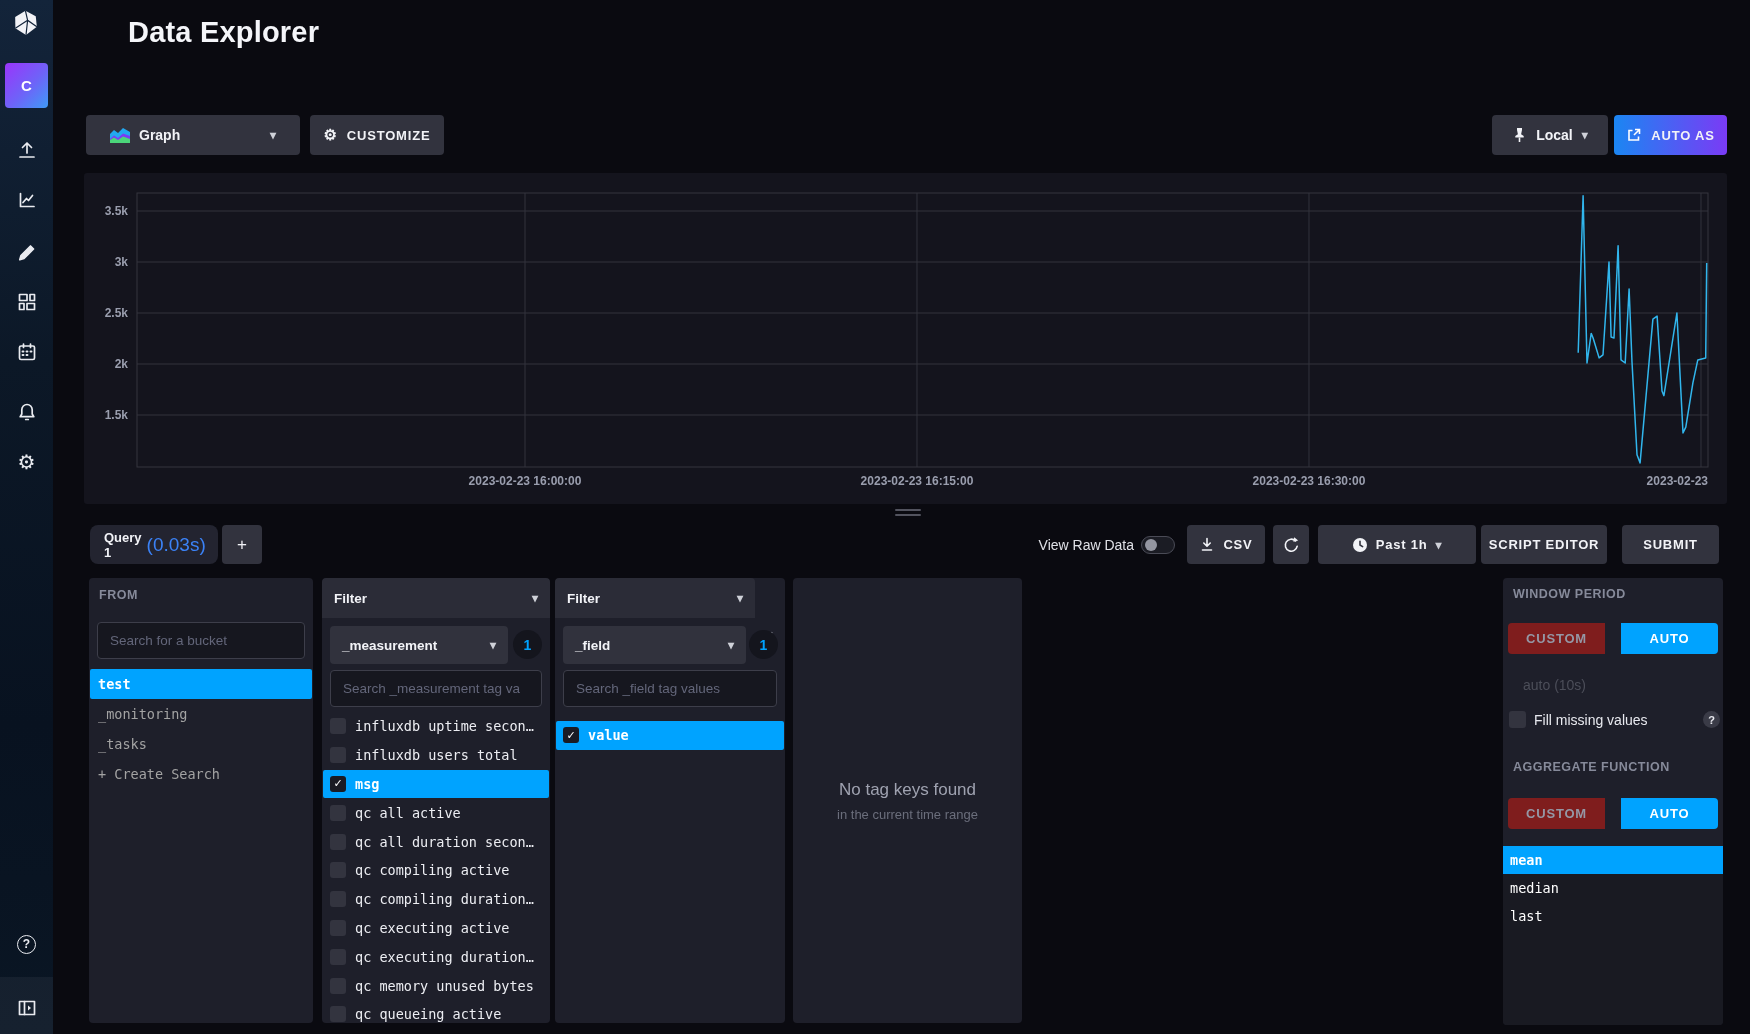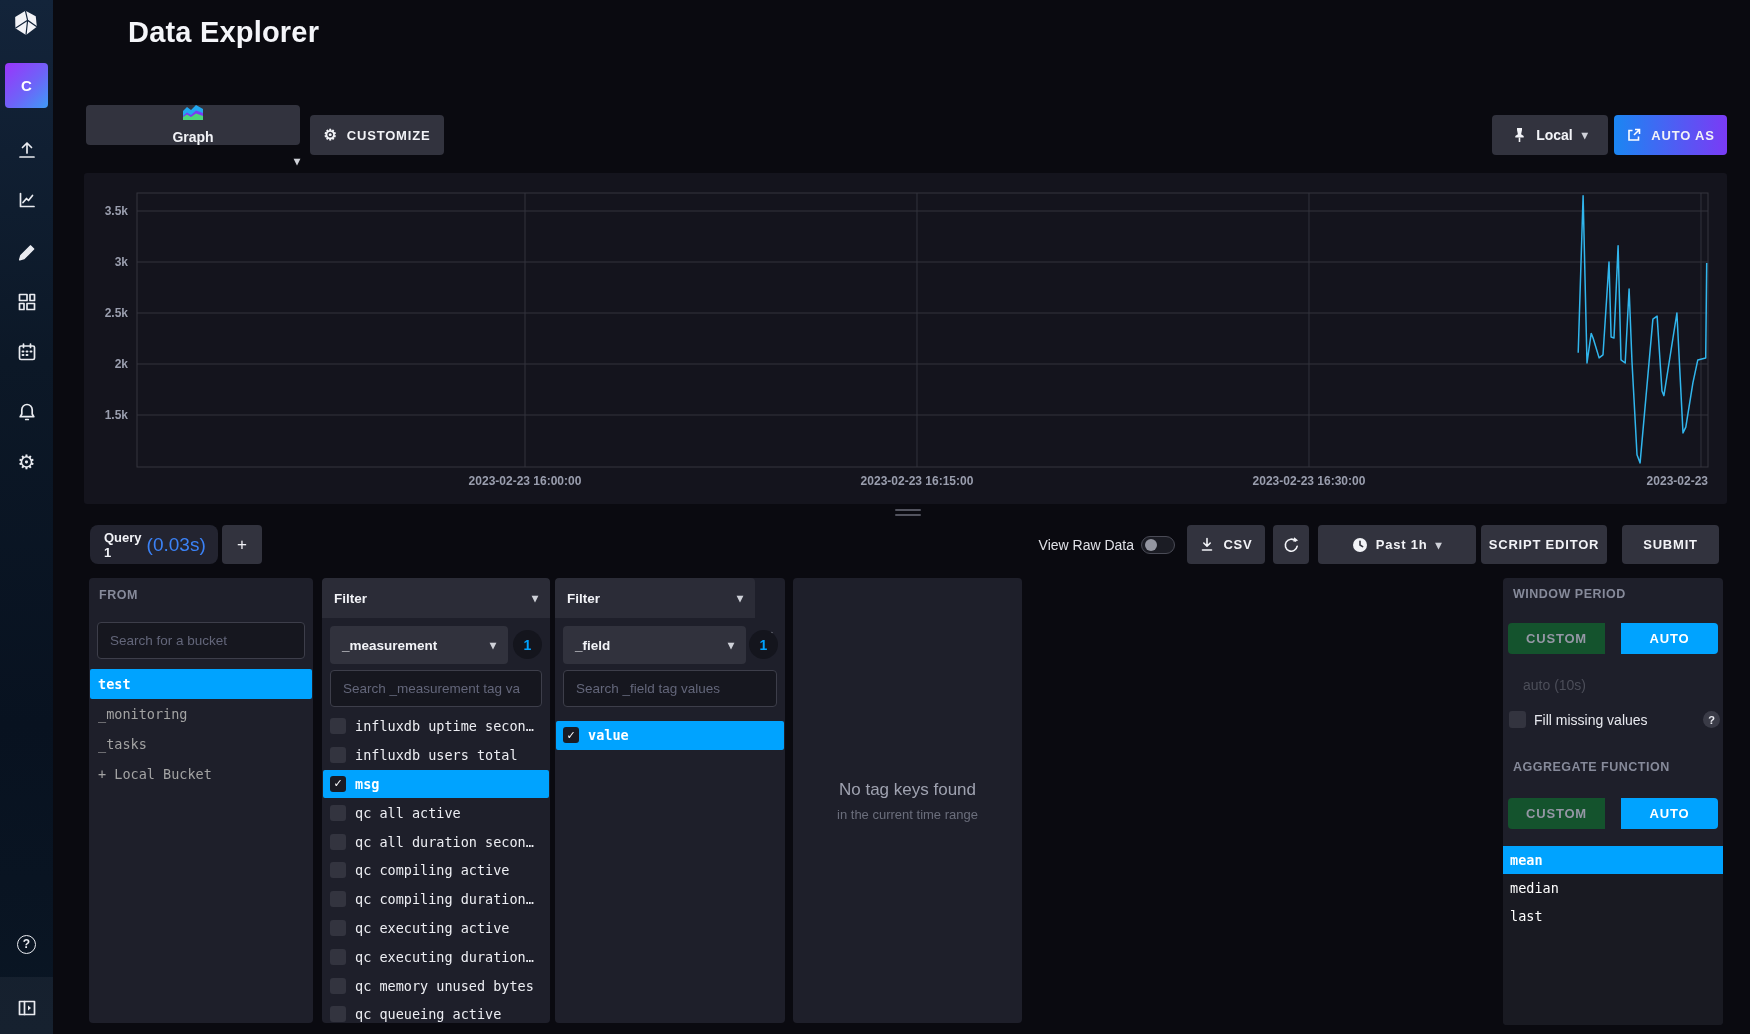--- a/index.html
+++ b/index.html
@@ -21,21 +21,21 @@
   .help-circle { width:19px; height:19px; border:1.6px solid #E9EBF0; border-radius:50%; color:#E9EBF0;
                  font-size:12px; font-weight:bold; display:flex; align-items:center; justify-content:center; }
 
   
   .page-title { position:absolute; left:88px; top:16px; color:#F4F5F9; font-size:29px; font-weight:bold; letter-spacing:.2px;margin-left:40px; }
   .btn { position:absolute; height:40px; border-radius:4px; background:#32333E; color:#F2F3F7;
          display:flex; align-items:center; justify-content:center; gap:9px;
          font-size:13px; font-weight:bold; letter-spacing:.8px; cursor:pointer; }
   .btn svg { flex:0 0 auto; }
   .caret { color:#CFD1D8; font-size:12px; }
-  .graph-dd { left:86px; top:105px; width:214px; justify-content:flex-start; padding:0 0; letter-spacing:0; font-size:14px;flex-direction:column; }
+  .graph-dd { left:86px; top:115px; width:214px; justify-content:flex-start; padding:0 24px; letter-spacing:0; font-size:14px; }
   .graph-dd .caret { margin-left:auto; }
   .customize-btn { left:310px; top:115px; width:134px; }
   .customize-btn .gear-glyph { font-size:15px; }
   .local-dd { left:1492px; top:115px; width:116px; font-size:14px; letter-spacing:0; }
   .saveas-btn { left:1614px; top:115px; width:113px; background:linear-gradient(90deg,#1B86F2,#7A3BF5); }
 
   
   .chart-panel { position:absolute; left:84px; top:173px; width:1643px; height:331px; background:#14141D; border-radius:3px; }
   .chart-panel svg text { font-family:"Liberation Sans", sans-serif; }
   .resize-handle { position:absolute; left:895px; top:509px; width:26px; cursor:row-resize; }
@@ -97,21 +97,21 @@
   .check-row.selected { background:#00A3FF; border-radius:2px; }
   .check-row.selected .checkbox { background:#1A1B23; }
   .check-row.selected .check-label { font-weight:bold; color:#fff; }
 
   .empty-title { color:#9FA2B0; font-size:17px; }
   .empty-sub { color:#6B6E7C; font-size:13px; }
 
   .wp-title { position:absolute; left:10px; }
   .seg { position:absolute; left:5px; width:210px; height:31px; border-radius:4px; overflow:hidden; display:flex; }
   .seg > div { flex:1; display:flex; align-items:center; justify-content:center; font-size:13px; font-weight:bold; letter-spacing:.8px; cursor:pointer; }
-  .seg .seg-custom { background:#14532d; color:#9597A5; }
+  .seg .seg-custom { background:#7f1d1d; color:#9597A5; }
   .seg .seg-auto { background:#00A3FF; color:#fff;margin-left:16px; }
   .wp-hint { position:absolute; left:20px; color:#4C4E59; font-size:14px; }
   .fill-row { position:absolute; left:6px; right:3px; display:flex; align-items:center; }
   .fill-checkbox { width:17px; height:17px; border-radius:3px; background:#33343F; margin-right:8px; cursor:pointer; }
   .fill-label { color:#E8E9EF; font-size:14px; }
   .q-badge { margin-left:auto; width:17px; height:17px; border-radius:50%; background:#3A3B47; color:#E8E9EF;
              font-size:11px; font-weight:bold; display:flex; align-items:center; justify-content:center; }
   .agg-list { position:absolute; left:0; right:0; top:268px; bottom:0; background:#191A22; }
   .agg-row { height:28px; line-height:28px; padding-left:7px; color:#ffffff; font-size:13.5px;
              font-family:"DejaVu Sans Mono","Liberation Mono",monospace; cursor:pointer; }
@@ -290,21 +290,21 @@
     </div>
   </div>
 
   <div class="panel from-panel">
     <div class="panel-title from-title">FROM</div>
     <div class="search-input dim" style="top:44px">Search for a bucket</div>
     <div class="bucket-list">
         <div class="bucket-row selected">test</div>
         <div class="bucket-row">_monitoring</div>
         <div class="bucket-row">_tasks</div>
-        <div class="bucket-row">+ Local Bucket</div>
+        <div class="bucket-row">+ Create Search</div>
       </div>
   </div>
 
   <div class="panel f1-panel">
     <div class="filter-header" style="width:228px">
       <span>Filter</span>
       <span class="caret">▾</span>
     </div>
     <div class="key-dd" style="width:178px">
       <span>_measurement</span>

